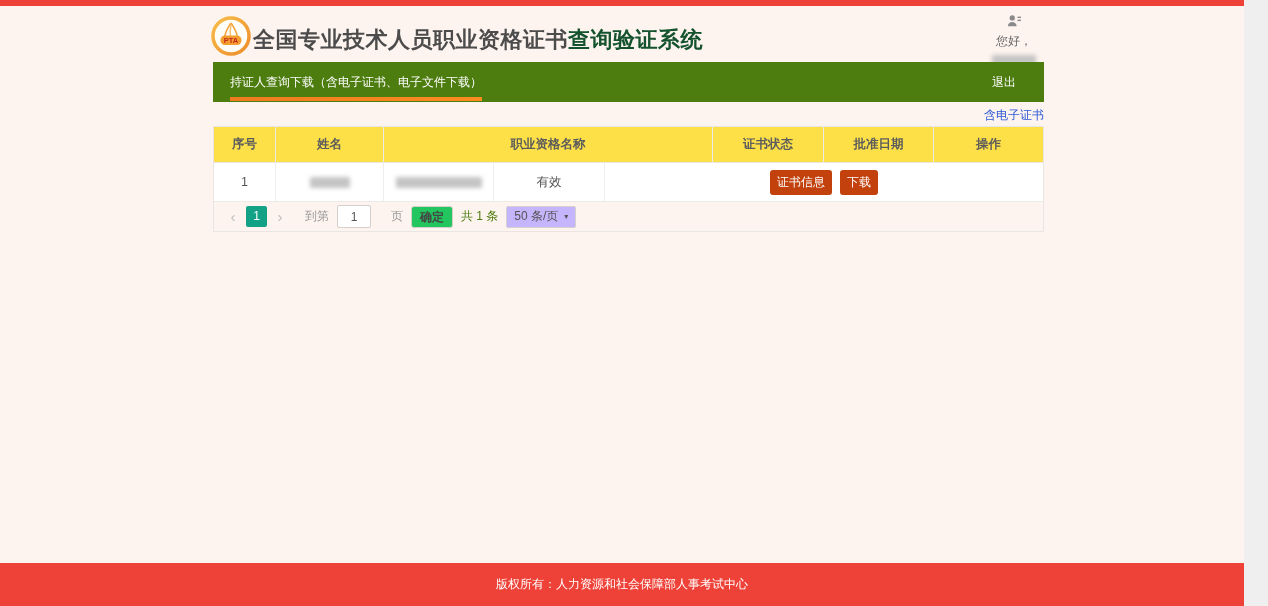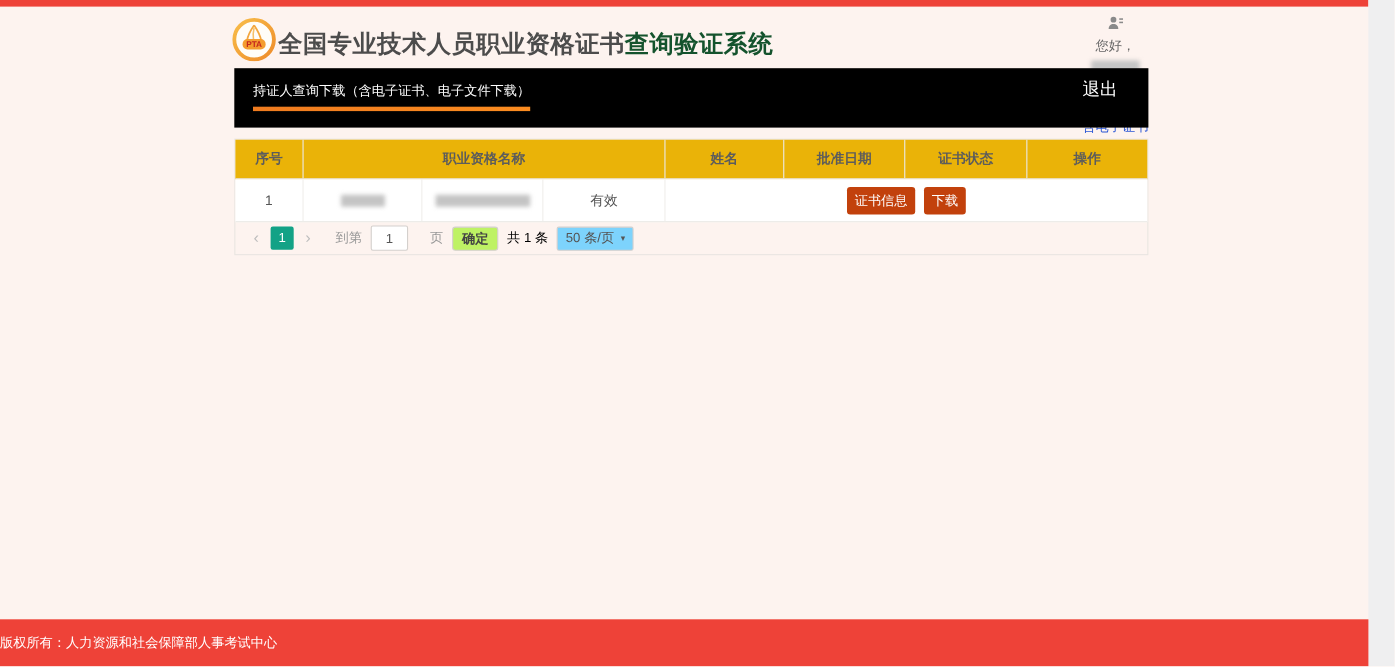--- a/index.html
+++ b/index.html
@@ -16,55 +16,55 @@
   .title .accent{color:#14532d;}
   .greeting{position:absolute;right:0;top:14px;display:flex;align-items:center;gap:5px;
             font-size:12px;color:#666;white-space:nowrap;flex-direction:column;}
   .greeting .sep{color:#c9c9c9;margin:0 3px;}
   .verify{color:#2b57d5;text-decoration:none;cursor:pointer;}
   .redacted{display:inline-block;background:#c4c4c4;filter:blur(2px);border-radius:1px;}
   .redacted.u-name{width:44px;height:10px;}
   .redacted.t-name{width:40px;height:11px;}
   .redacted.t-date{width:86px;height:11px;}
   
-  .nav{position:absolute;left:0;top:62px;width:831px;height:54px;background:#000000;}
+  .nav{position:absolute;left:0;top:62px;width:831px;height:40px;background:#4d7c0f;}
   .tab{position:absolute;left:17px;top:0;height:40px;line-height:40px;color:#fff;
        font-size:12px;cursor:pointer;}
   .tab-underline{position:absolute;left:0;bottom:1px;width:100%;height:4px;
                  background:linear-gradient(90deg,#ef7b1f,#fb8c20);}
-  .logout{position:absolute;right:28px;top:0;line-height:40px;color:#fff;font-size:16px;cursor:pointer;}
+  .logout{position:absolute;right:28px;top:0;line-height:40px;color:#fff;font-size:12px;cursor:pointer;}
   
   .panel{position:absolute;left:0;top:126px;width:831px;border:1px solid #e9e5e2;box-sizing:border-box;}
-  .thead{display:flex;height:35px;background:#eab308;border-bottom:1px solid #e9e5e2;}
+  .thead{display:flex;height:35px;background:#fde047;border-bottom:1px solid #e9e5e2;}
   .th{display:flex;align-items:center;justify-content:center;font-size:12.5px;font-weight:bold;
       color:#5c5c5c;border-right:1px solid #eceae7;box-sizing:border-box;}
   .trow{display:flex;height:38px;background:#fff;border-bottom:1px solid #eceae7;}
   .td{display:flex;align-items:center;justify-content:center;font-size:12.5px;color:#555;
       border-right:1px solid #f0eeec;box-sizing:border-box;gap:8px;}
   .c0{width:62px;} .c1{width:329px;} .c2{width:108px;} .c3{width:110px;} .c4{width:111px;}
   .c5{flex:1;border-right:none;}
   .btn-teal{background:#c2410c;color:#fff;font-size:12px;padding:4px 7px;border-radius:3px;
             border:none;cursor:pointer;font-family:inherit;}
   
   .pager{display:flex;align-items:center;height:29px;padding-left:14px;gap:8px;font-size:12px;}
   .chev{color:#bdbdbd;font-size:15px;width:10px;text-align:center;cursor:pointer;line-height:21px;}
   .pagebox{width:21px;height:21px;background:#13a286;color:#fff;text-align:center;line-height:21px;
            border-radius:2px;cursor:pointer;font-size:12px;}
   .goto{width:28px;height:19px;border:1px solid #d4d0cd;text-align:center;font-size:12px;color:#555;
         background:#fff;border-radius:2px;font-family:inherit;}
-  .confirm{background:#bef264;border:1px solid #d4d0cd;border-radius:3px;font-size:12px;font-weight:bold;
+  .confirm{background:#22c55e;border:1px solid #d4d0cd;border-radius:3px;font-size:12px;font-weight:bold;
            color:#444;padding:2px 8px;height:22px;cursor:pointer;font-family:inherit;}
   .ptext{color:#999;margin-left:12px;}
-  .total{color:#000000;}
+  .total{color:#4d7c0f;}
   .psize{display:flex;align-items:center;gap:6px;border:1px solid #d4d0cd;border-radius:2px;
-         background:#7dd3fc;height:20px;padding:0 7px;font-size:12px;color:#555;cursor:pointer;}
+         background:#c4b5fd;height:20px;padding:0 7px;font-size:12px;color:#555;cursor:pointer;}
   .caret{font-size:8px;color:#555;}
   
   .footer{position:absolute;left:0;top:563px;width:1244px;height:43px;background:#ee4238;
-          display:flex;align-items:center;justify-content:flex-start;color:#fff;font-size:12px;}
+          display:flex;align-items:center;justify-content:center;color:#fff;font-size:12px;}
 </style>
 </head>
 <body>
 
 <div class="screen">
   <div class="topbar"></div>
   <div class="scroll-strip"></div>
 
   <div class="page">
 
@@ -108,24 +108,24 @@
       <div class="tab">
         <span>持证人查询下载（含电子证书、电子文件下载）</span>
         <div class="tab-underline"></div>
       </div>
       <div class="logout">退出</div>
     </div>
 
     <div class="panel">
       <div class="thead">
         <div class="th c0">序号</div>
+        <div class="th c2">姓名</div>
         <div class="th c1">职业资格名称</div>
-        <div class="th c2">姓名</div>
+        <div class="th c4">证书状态</div>
         <div class="th c3">批准日期</div>
-        <div class="th c4">证书状态</div>
         <div class="th c5">操作</div>
       </div>
 
       <div class="trow">
         <div class="td c0">1</div>
         <div class="td c2">
           <span class="redacted t-name"></span>
         </div>
         <div class="td c3">
           <span class="redacted t-date"></span>

